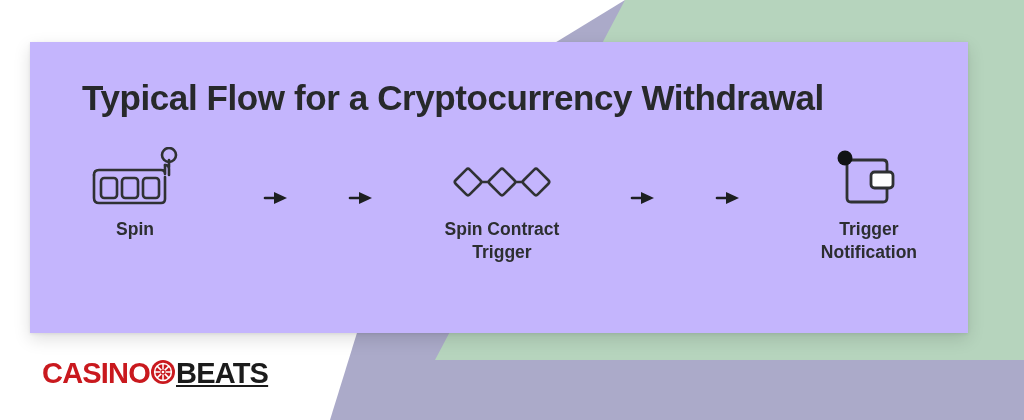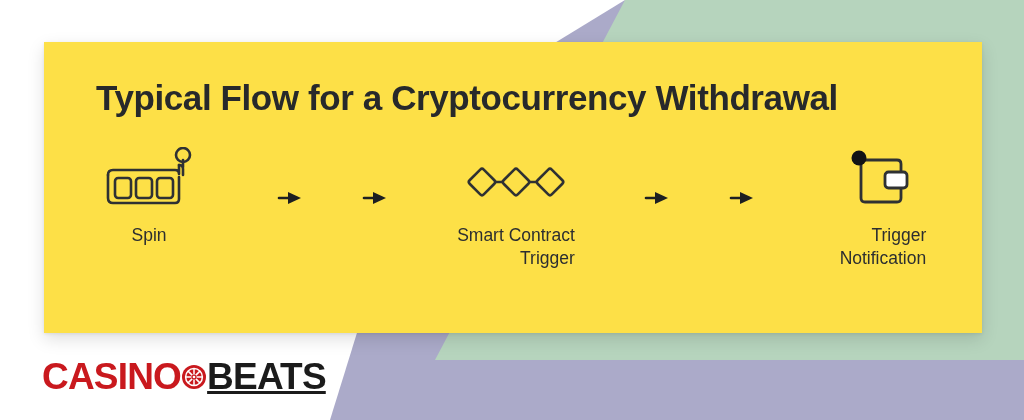--- a/index.html
+++ b/index.html
@@ -20,25 +20,25 @@
   .bg-layer {
     position: absolute;
     inset: 0;
     width: 1024px;
     height: 420px;
   }
 
   
   .card {
     position: absolute;
-    left: 44px;
+    left: 30px;
     top: 42px;
     width: 938px;
     height: 291px;
-    background: #fde047;
+    background: #c4b5fd;
     box-shadow: 0 6px 16px rgba(0,0,0,0.13), 0 1px 3px rgba(0,0,0,0.08);
     z-index: 5;
   }
 
   .card-title {
     position: absolute;
     left: 52px;
     top: 36px;
     font-size: 35px;
     font-weight: bold;
@@ -64,46 +64,46 @@
     align-items: center;
     width: 150px;
   }
   .step-icon {
     height: 72px;
     display: flex;
     align-items: center;
     justify-content: center;
   }
   .step-label {
-    margin-top: 6px;
     font-size: 17.5px;
     line-height: 1.33;
     color: #2c2e30;
-    text-align: right;
+    text-align: center;
     white-space: pre-line;
+    font-weight: bold;
   }
 
   .arrow {
     width: 40px;
     display: flex;
     align-items: center;
     justify-content: center;
     padding-top: 44px;
     flex: 0 0 auto;
   }
 
   
   .logo {
     position: absolute;
     left: 42px;
     top: 358px;
     z-index: 6;
     display: flex;
     align-items: center;
-    font-size: 37px;
+    font-size: 29px;
     font-weight: bold;
     letter-spacing: -0.8px;
     line-height: 1;
   }
   .logo-casino { color: #c9191e; }
   .logo-beats  { color: #1b1b1b; text-decoration: underline; }
   .logo-mark {
     display: inline-block;
     margin: 0 0px;
     position: relative;
@@ -168,21 +168,21 @@
           <svg width="100" height="44" viewBox="0 0 100 44">
             <g fill="none" stroke="#2f3133" stroke-width="2.6" stroke-linejoin="round" stroke-linecap="round">
               <rect x="6" y="12" width="20" height="20" rx="2.5" transform="rotate(45 16 22)"></rect>
               <rect x="40" y="12" width="20" height="20" rx="2.5" transform="rotate(45 50 22)"></rect>
               <rect x="74" y="12" width="20" height="20" rx="2.5" transform="rotate(45 84 22)"></rect>
               <path d="M30 22 H36"></path>
               <path d="M64 22 H70"></path>
             </g>
           </svg>
         </div>
-        <div class="step-label">Smart Contract
+        <div class="step-label">Spin Contract
 Trigger</div>
       </div>
 
       <div class="arrow">
         <svg width="26" height="16" viewBox="0 0 26 16">
           <path d="M2 8 H14" stroke="#1d1f21" stroke-width="2.6" stroke-linecap="round"></path>
           <polygon points="11,2 24,8 11,14" fill="#1d1f21"></polygon>
         </svg>
       </div>
 

